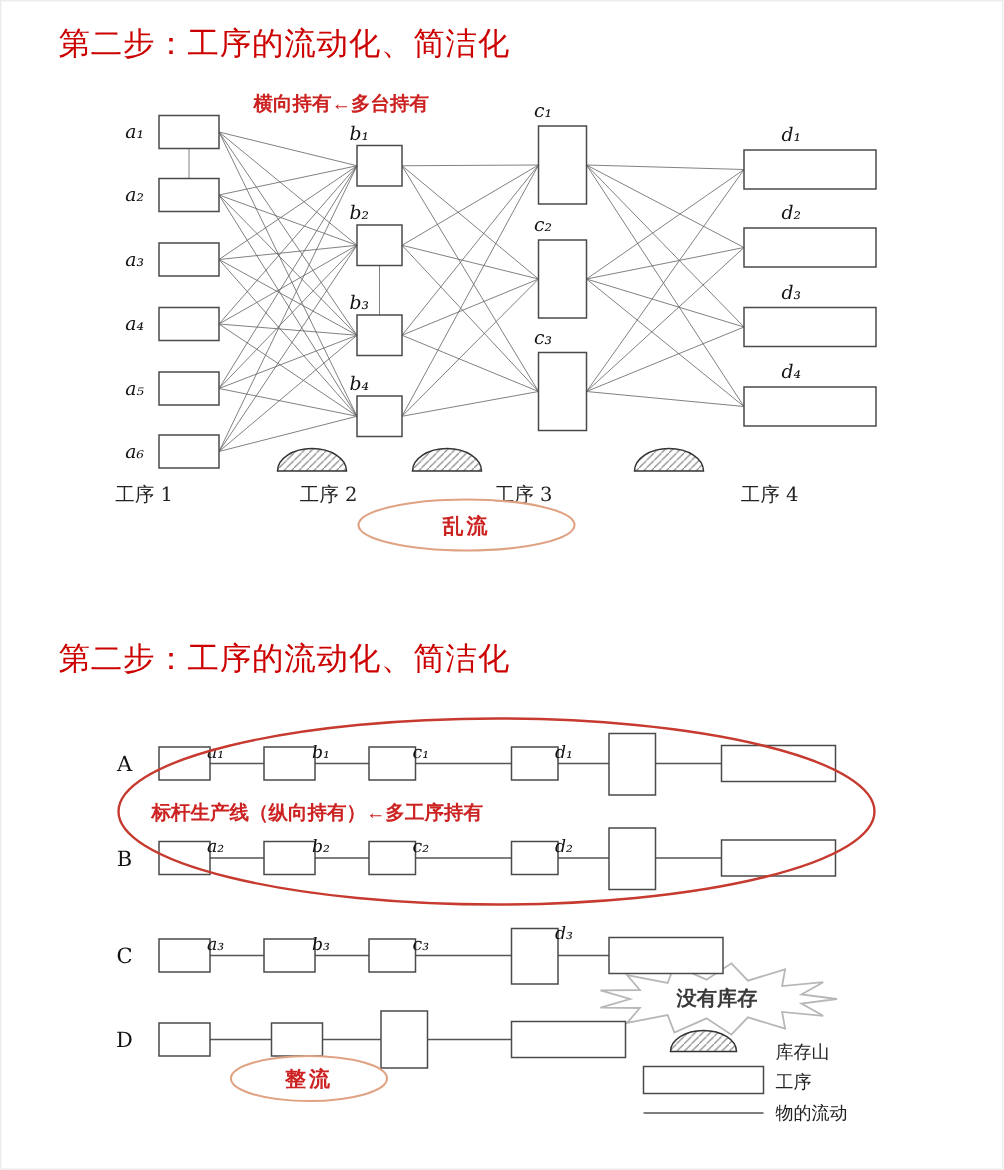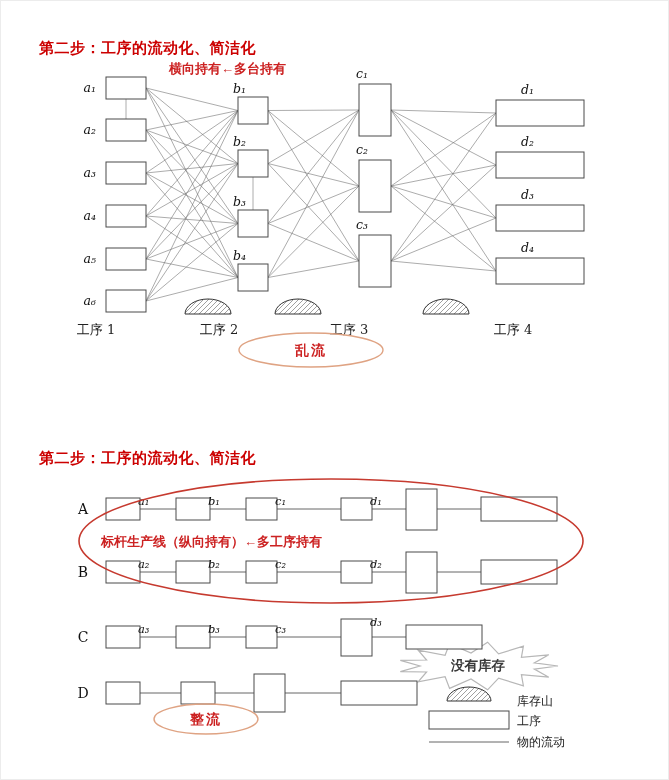--- a/index.html
+++ b/index.html
@@ -1,18 +1,18 @@
 <!DOCTYPE html>
 <html><head>
 <meta charset="utf-8">
 <style>
   * { margin:0; padding:0; box-sizing:border-box; }
   html,body { background:#ffffff; font-family:"Liberation Sans", sans-serif; }
   .page { position:relative; width:669px; height:780px; background:#fff; border:1px solid #ececec; overflow:hidden; }
-  .title { position:absolute; left:38px; color:#cc0000; font-size:15px; font-weight:bold; letter-spacing:0.5px; white-space:nowrap;margin-top:24px; }
+  .title { position:absolute; left:38px; color:#cc0000; font-size:21px; font-weight:normal; letter-spacing:0.5px; white-space:nowrap; }
   svg.diagram { position:absolute; left:0; }
 
   .net line { stroke:#666; stroke-width:0.55; }
   line.flow { stroke:#555; stroke-width:0.9; }
   rect.box { fill:#ffffff; stroke:#4a4a4a; stroke-width:1; }
 
   text { font-family:"Liberation Sans", sans-serif; }
   text.nl  { font-family:"DejaVu Serif", serif; font-style:italic; font-size:12.5px; fill:#111; }
   text.nl2 { font-family:"DejaVu Serif", serif; font-style:italic; font-size:11.5px; fill:#111; }
   text.collabel { font-family:"DejaVu Serif", serif; font-size:13px; fill:#222; text-anchor:middle; }

